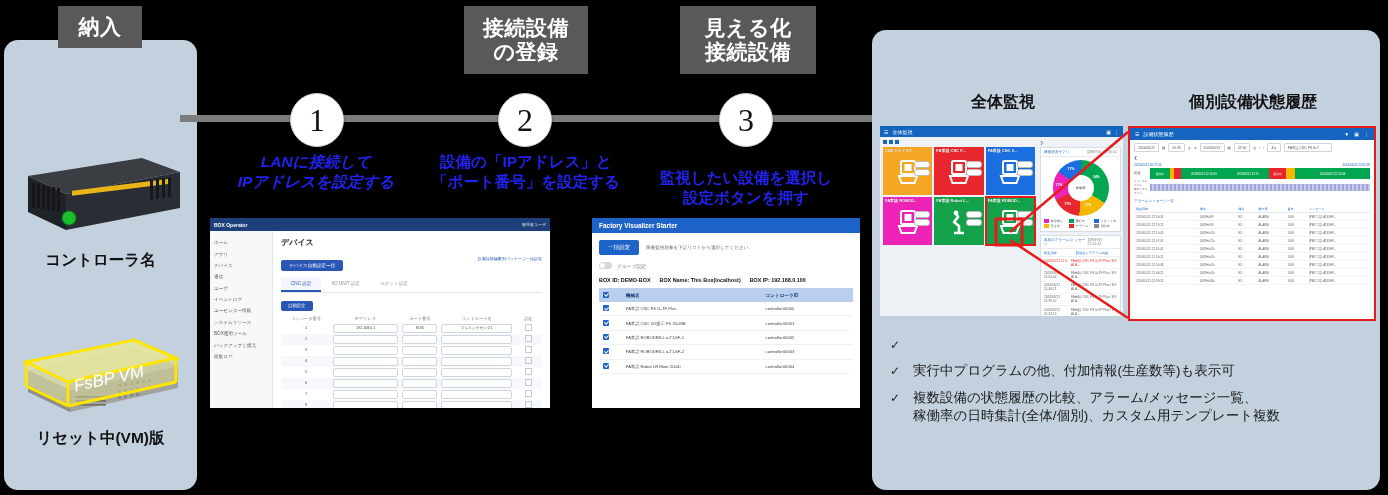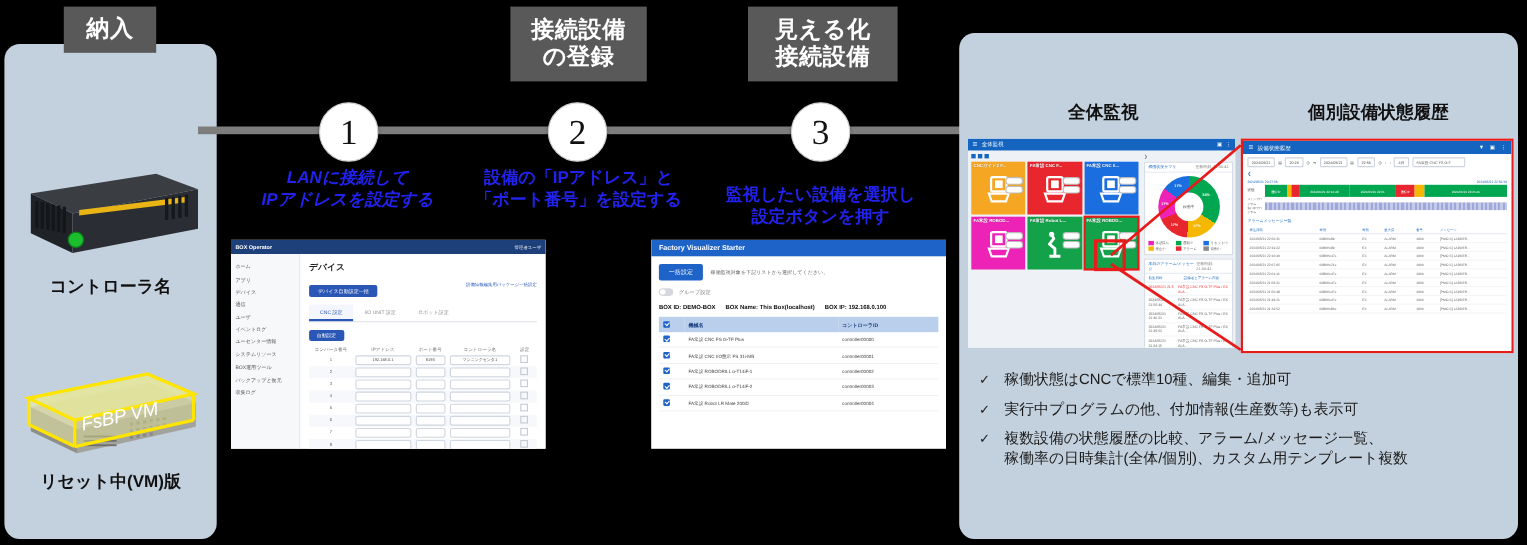--- a/index.html
+++ b/index.html
@@ -47,21 +47,21 @@
               text-align:center;width:193px;left:4px;}
   #label-hw{top:250px;}
   #label-vm{top:428px;}
 
   
   #hw-art{position:absolute;left:22px;top:150px;width:160px;height:90px;}
   #vm-art{position:absolute;left:18px;top:312px;width:168px;height:108px;}
 
   
   .shot{position:absolute;background:#fff;overflow:hidden;}
-  #shot-1{left:210px;top:218px;width:286px;height:190px;}
+  #shot-1{left:210px;top:218px;width:340px;height:190px;}
   #shot-2{left:592px;top:218px;width:268px;height:190px;}
   #shot-3{left:880px;top:126px;width:243px;height:190px;}
   #shot-4{left:1128px;top:126px;width:248px;height:195px;
           border:2px solid #e81b1b;box-sizing:border-box;}
 
   
   .bo-top{height:13px;background:#1d3f7a;color:#fff;font-size:5px;
           display:flex;align-items:center;padding:0 4px;font-weight:bold;}
   .bo-top .right{margin-left:auto;font-weight:normal;opacity:.85;font-size:4px;}
   .bo-body{display:flex;height:177px;}
@@ -774,21 +774,20 @@
 
   <svg id="zoomlines">
     <line x1="1010" y1="232" x2="1128" y2="132" stroke="#e81b1b" stroke-width="2.5"></line>
     <line x1="1010" y1="240" x2="1128" y2="318" stroke="#e81b1b" stroke-width="2.5"></line>
     <rect x="996" y="219" width="26" height="26" fill="none" stroke="#e81b1b" stroke-width="3"></rect>
   </svg>
 
   <div id="bullets">
       <div class="bullet">
         <span class="tick">✓</span>
-        <p>稼働状態はCNCで標準10種、編集・追加可</p>
       </div>
       <div class="bullet">
         <span class="tick">✓</span>
         <p>実行中プログラムの他、付加情報(生産数等)も表示可</p>
       </div>
       <div class="bullet">
         <span class="tick">✓</span>
         <p>複数設備の状態履歴の比較、アラーム/メッセージ一覧、
 稼働率の日時集計(全体/個別)、カスタム用テンプレート複数</p>
       </div>

